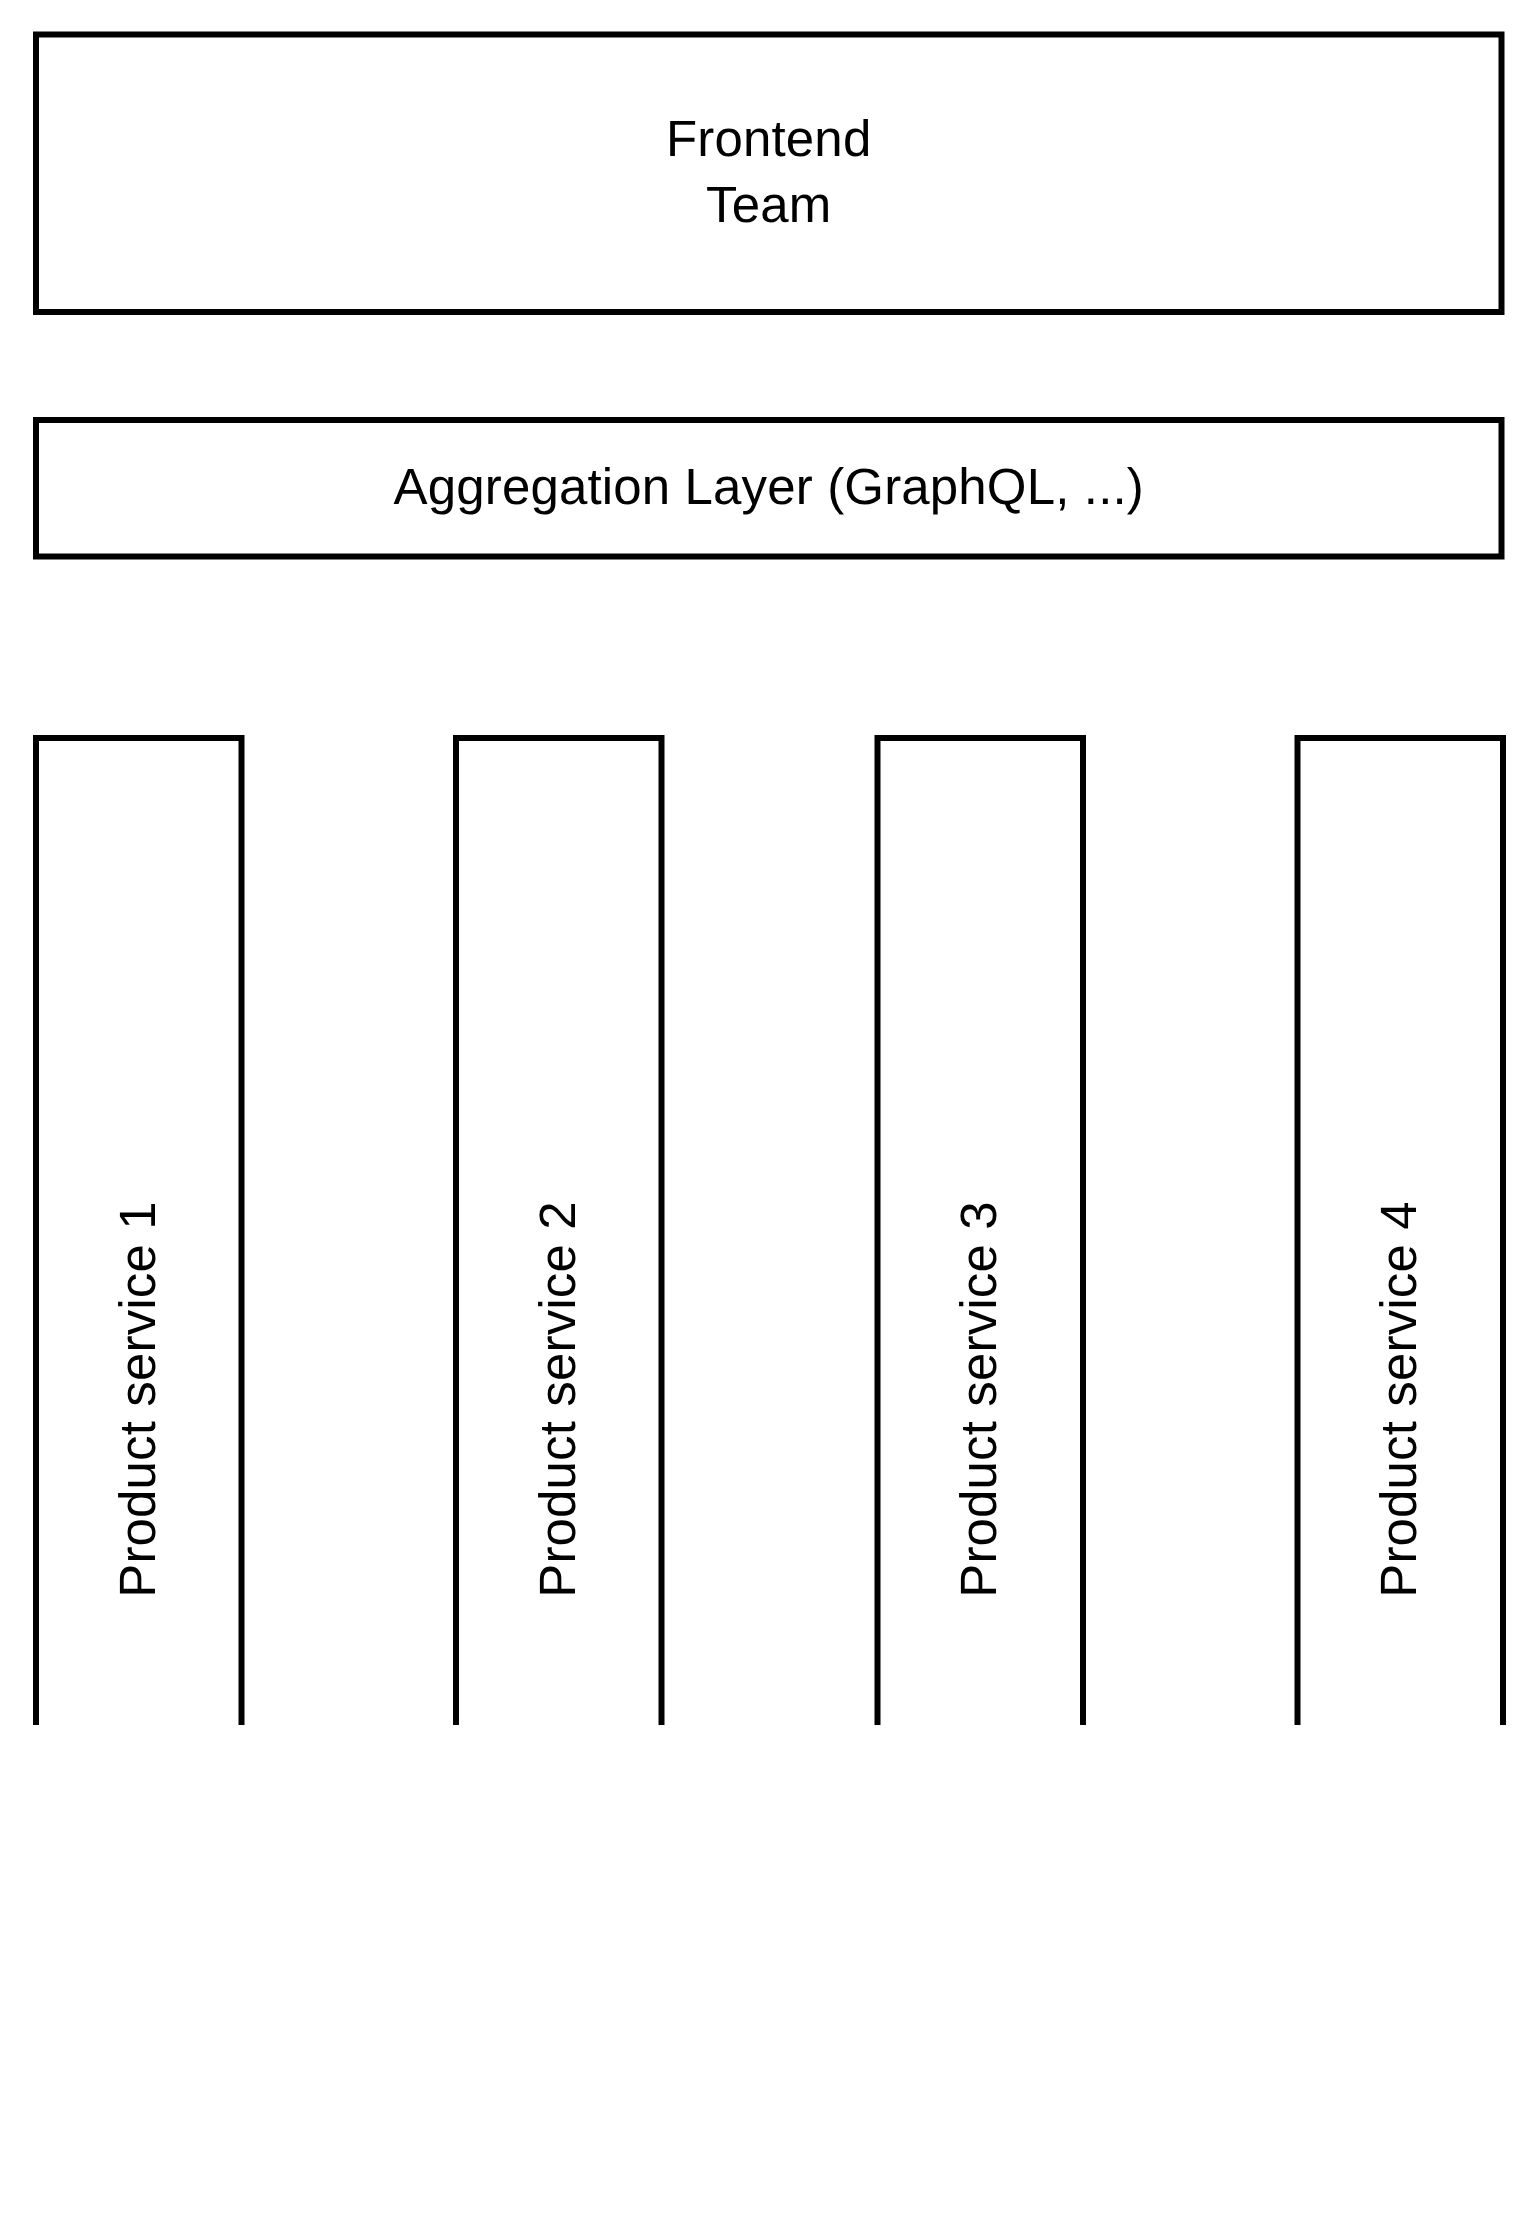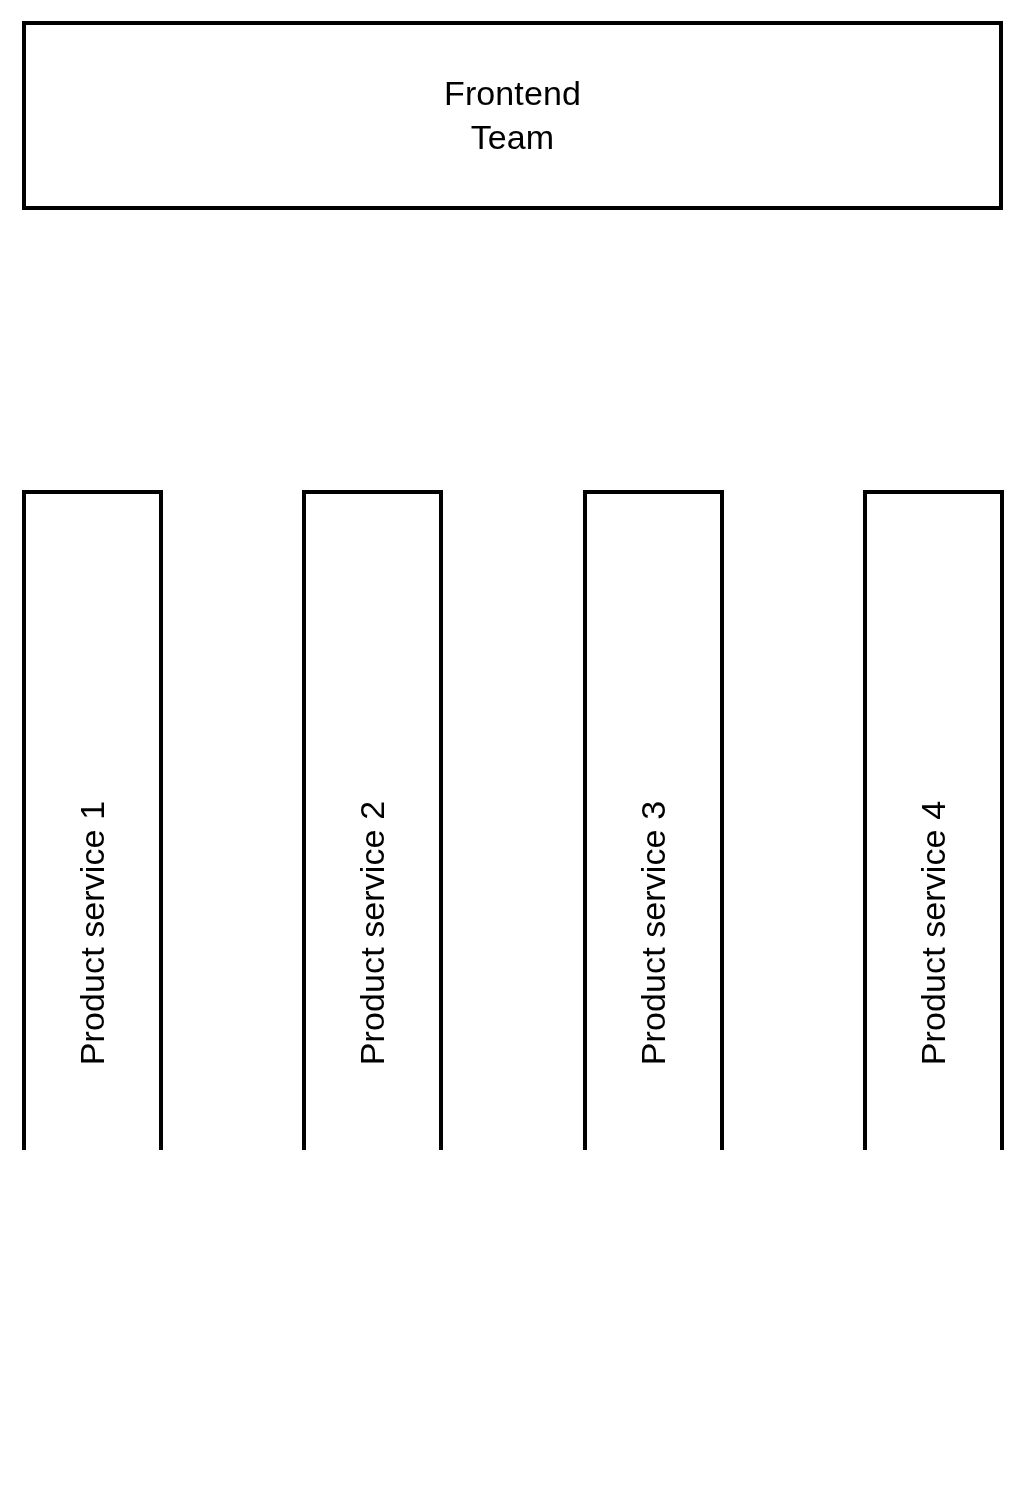--- a/index.html
+++ b/index.html
@@ -85,20 +85,23 @@
 </head>
 <body>
 
 <div id="canvas">
 
   <div class="node" id="frontend-team-box">
     <span class="node-label">Frontend
 Team</span>
   </div>
 
+  <div class="node" id="aggregation-layer-box">
+    <span class="node-label">Aggregation Layer (GraphQL, ...)</span>
+  </div>
 
   <div class="service-lane" id="service-lane-1">
     <span class="lane-label">Product service 1</span>
   </div>
 
   <div class="service-lane" id="service-lane-2">
     <span class="lane-label">Product service 2</span>
   </div>
 
   <div class="service-lane" id="service-lane-3">

